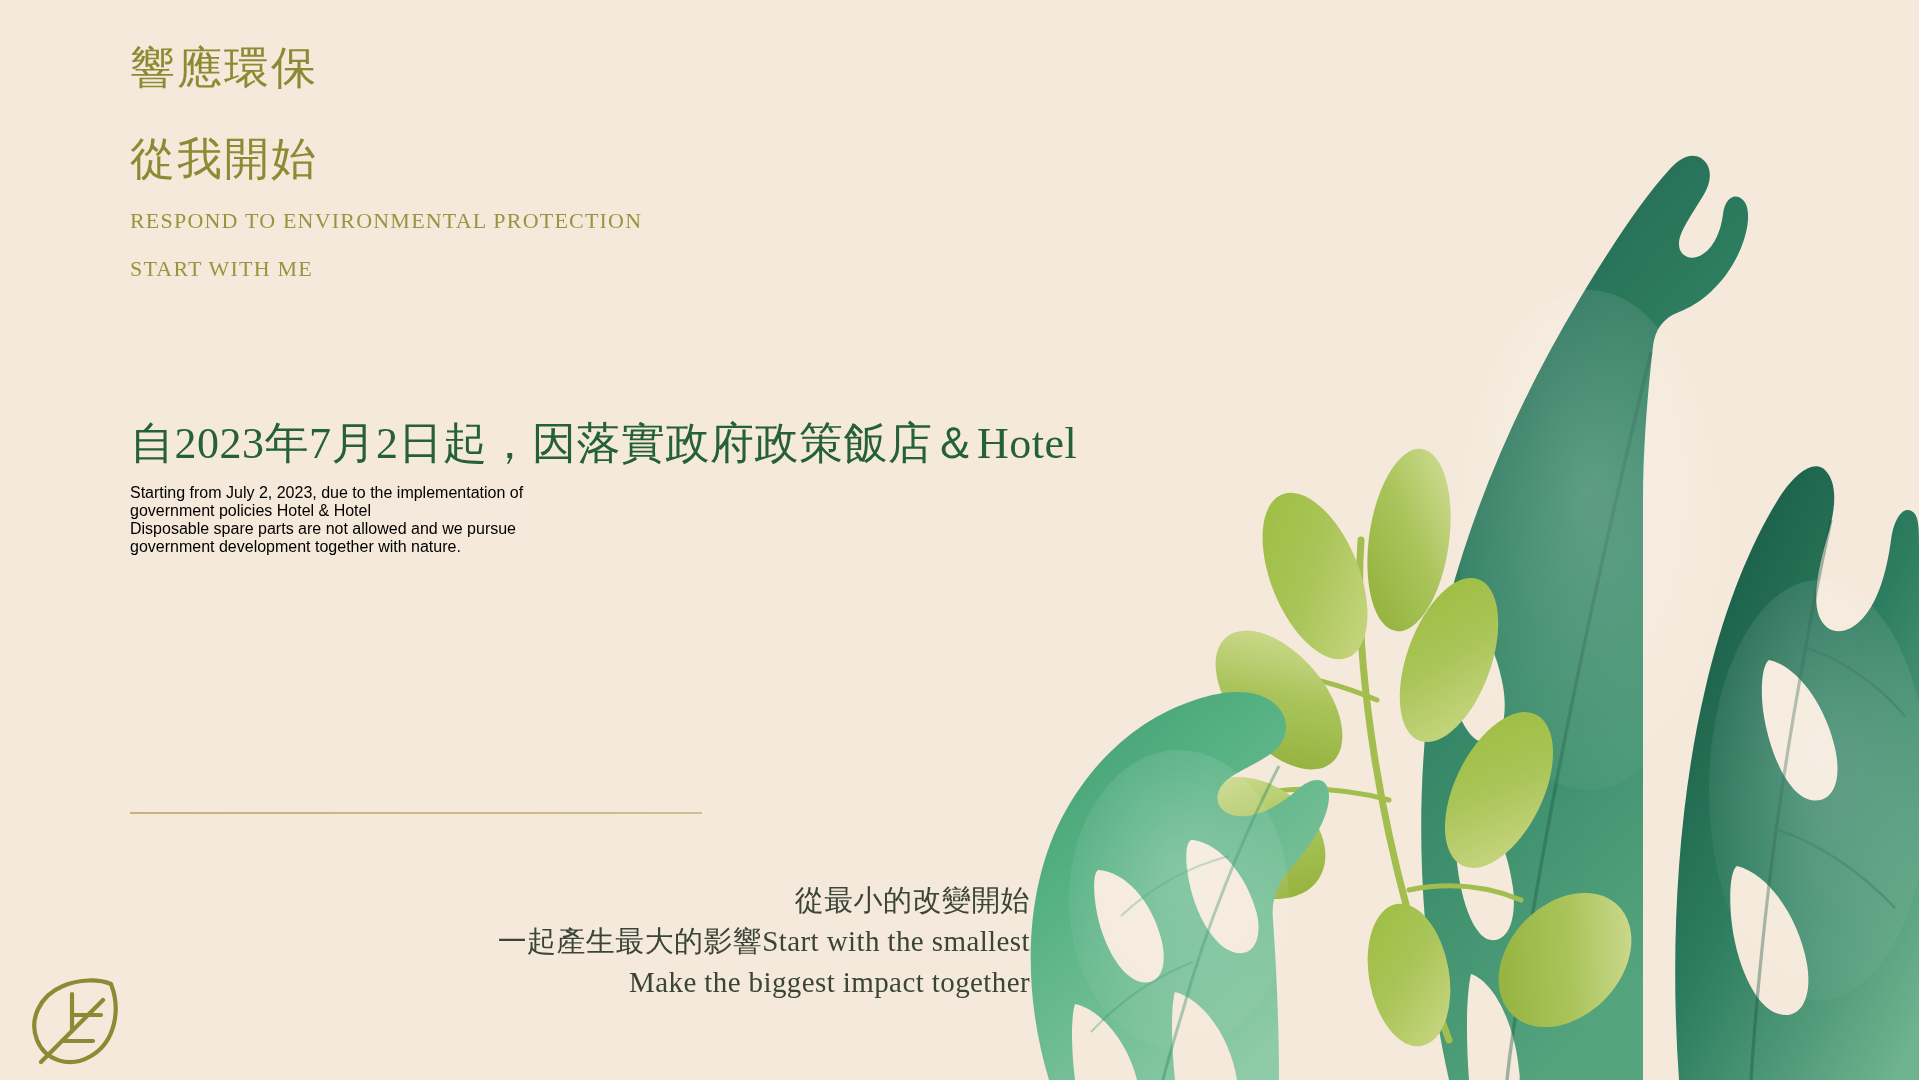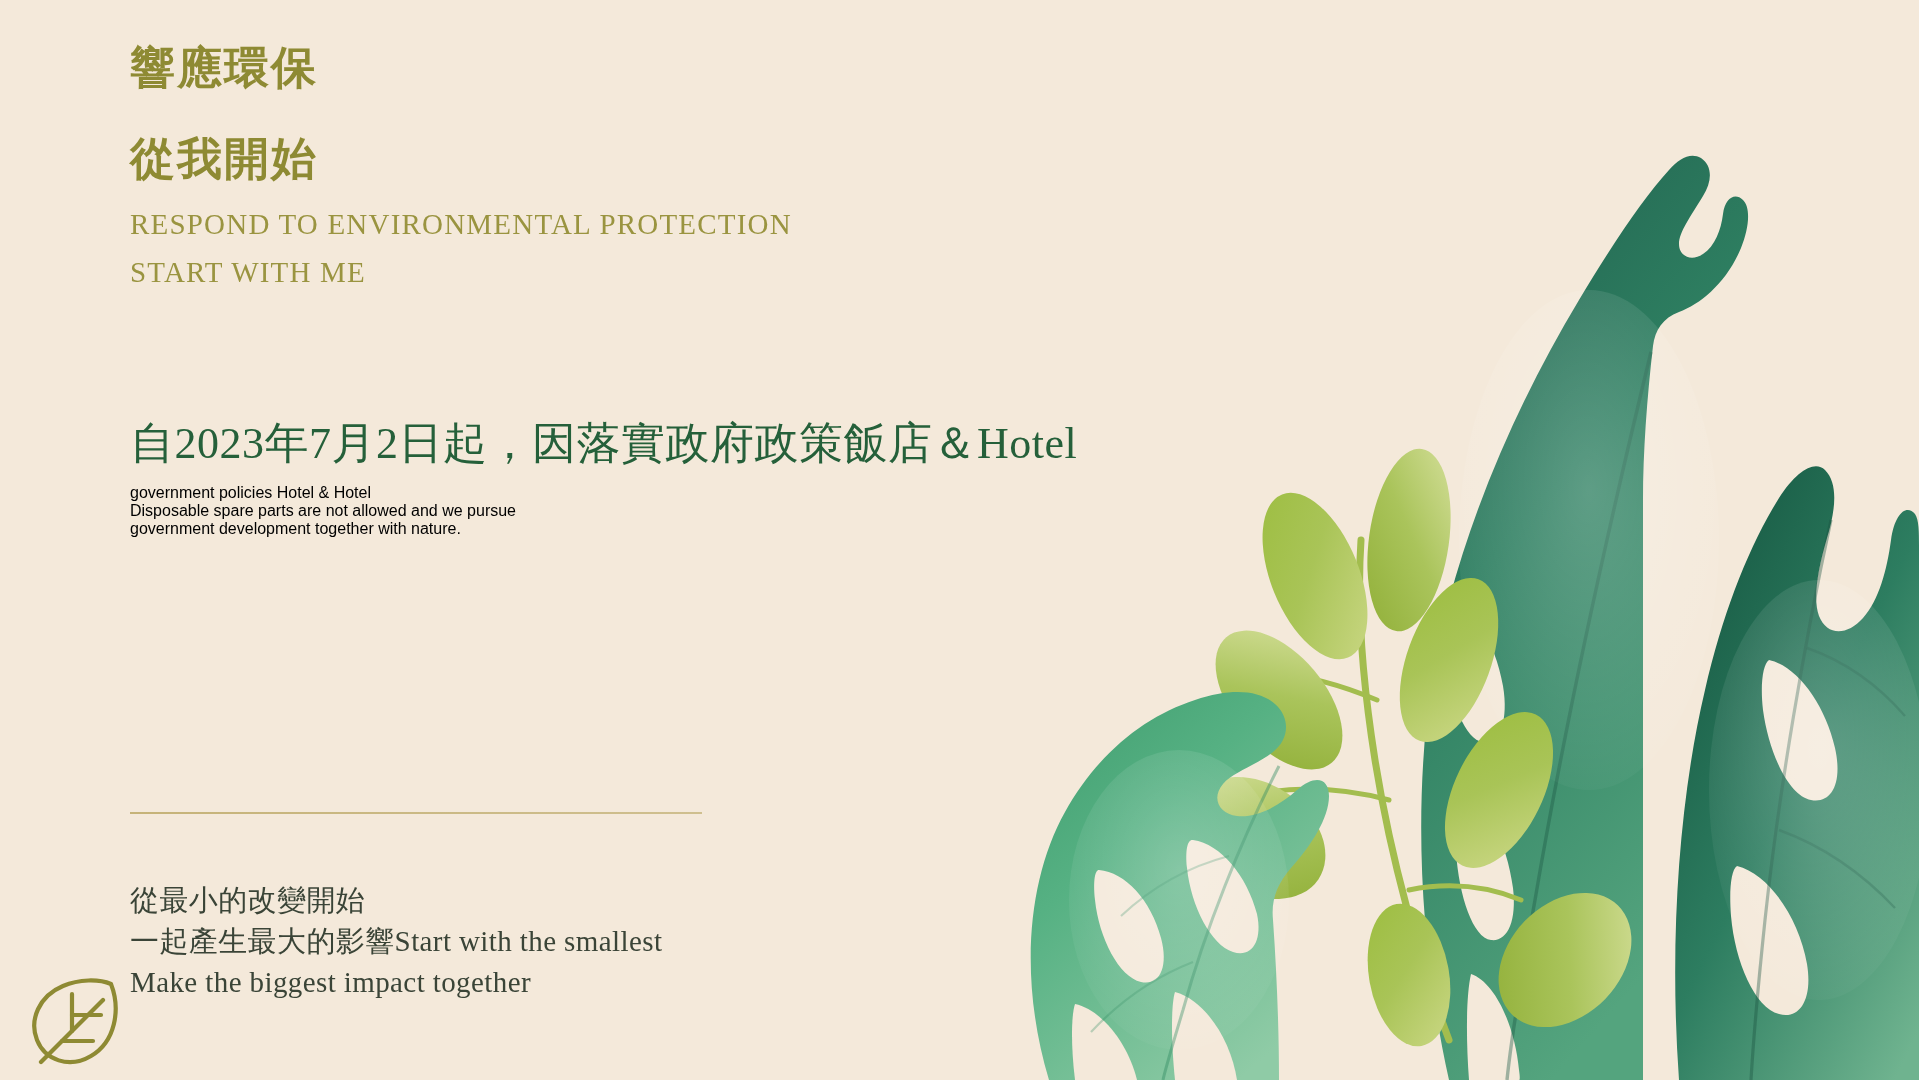--- a/index.html
+++ b/index.html
@@ -44,34 +44,34 @@
     top: 0;
     width: 1080px;
     height: 1080px;
   }
 
   
   .headline {
     color: #8e8a33;
     font-family: "Liberation Serif", serif;
     font-size: 45px;
-    font-weight: 700;
+    font-weight: 400;
     letter-spacing: 2px;
     line-height: 1.48;
     margin: 0;
   }
   .headline-1 { position: absolute; left: 0; top: 35px; }
   .headline-2 { position: absolute; left: 0; top: 126px; }
 
   .subhead {
     position: absolute;
     left: 0;
     color: #9a9440;
     font-family: "Liberation Serif", serif;
-    font-size: 29px;
+    font-size: 22px;
     font-weight: 400;
     letter-spacing: 1.2px;
     white-space: nowrap;
   }
   .subhead-1 { top: 208px; }
   .subhead-2 { top: 256px; }
 
   
   .body-block {
     position: absolute;
@@ -112,20 +112,21 @@
   .footer {
     position: absolute;
     left: 0;
     top: 880px;
     width: 900px;
     color: #3a4437;
     font-family: "Liberation Serif", serif;
     font-size: 29px;
     line-height: 1.42;
     letter-spacing: 0.4px;
+    text-align: right;
   }
   .footer div { white-space: nowrap; }
 
   
   .logo-mark {
     position: absolute;
     left: -105px;
     top: 970px;
     width: 104px;
     height: 104px;
@@ -315,20 +316,21 @@
 
     <div class="subhead subhead-1">RESPOND TO ENVIRONMENTAL PROTECTION</div>
     <div class="subhead subhead-2">START WITH ME</div>
 
     <div class="body-block">
       <p class="body-cn">
         <span>自2023年7月2日起，因落實政府政策飯店＆Hotel</span><br>
       </p>
       <p class="body-en">
         </p>
+        <div>Starting from July 2, 2023, due to the implementation of</div>
         <div>government policies Hotel &amp; Hotel</div>
         <div>Disposable spare parts are not allowed and we pursue</div>
         <div>government development together with nature.</div>
       <p></p>
     </div>
 
     <div class="divider"></div>
 
     <div class="footer">
       <div>從最小的改變開始</div>

